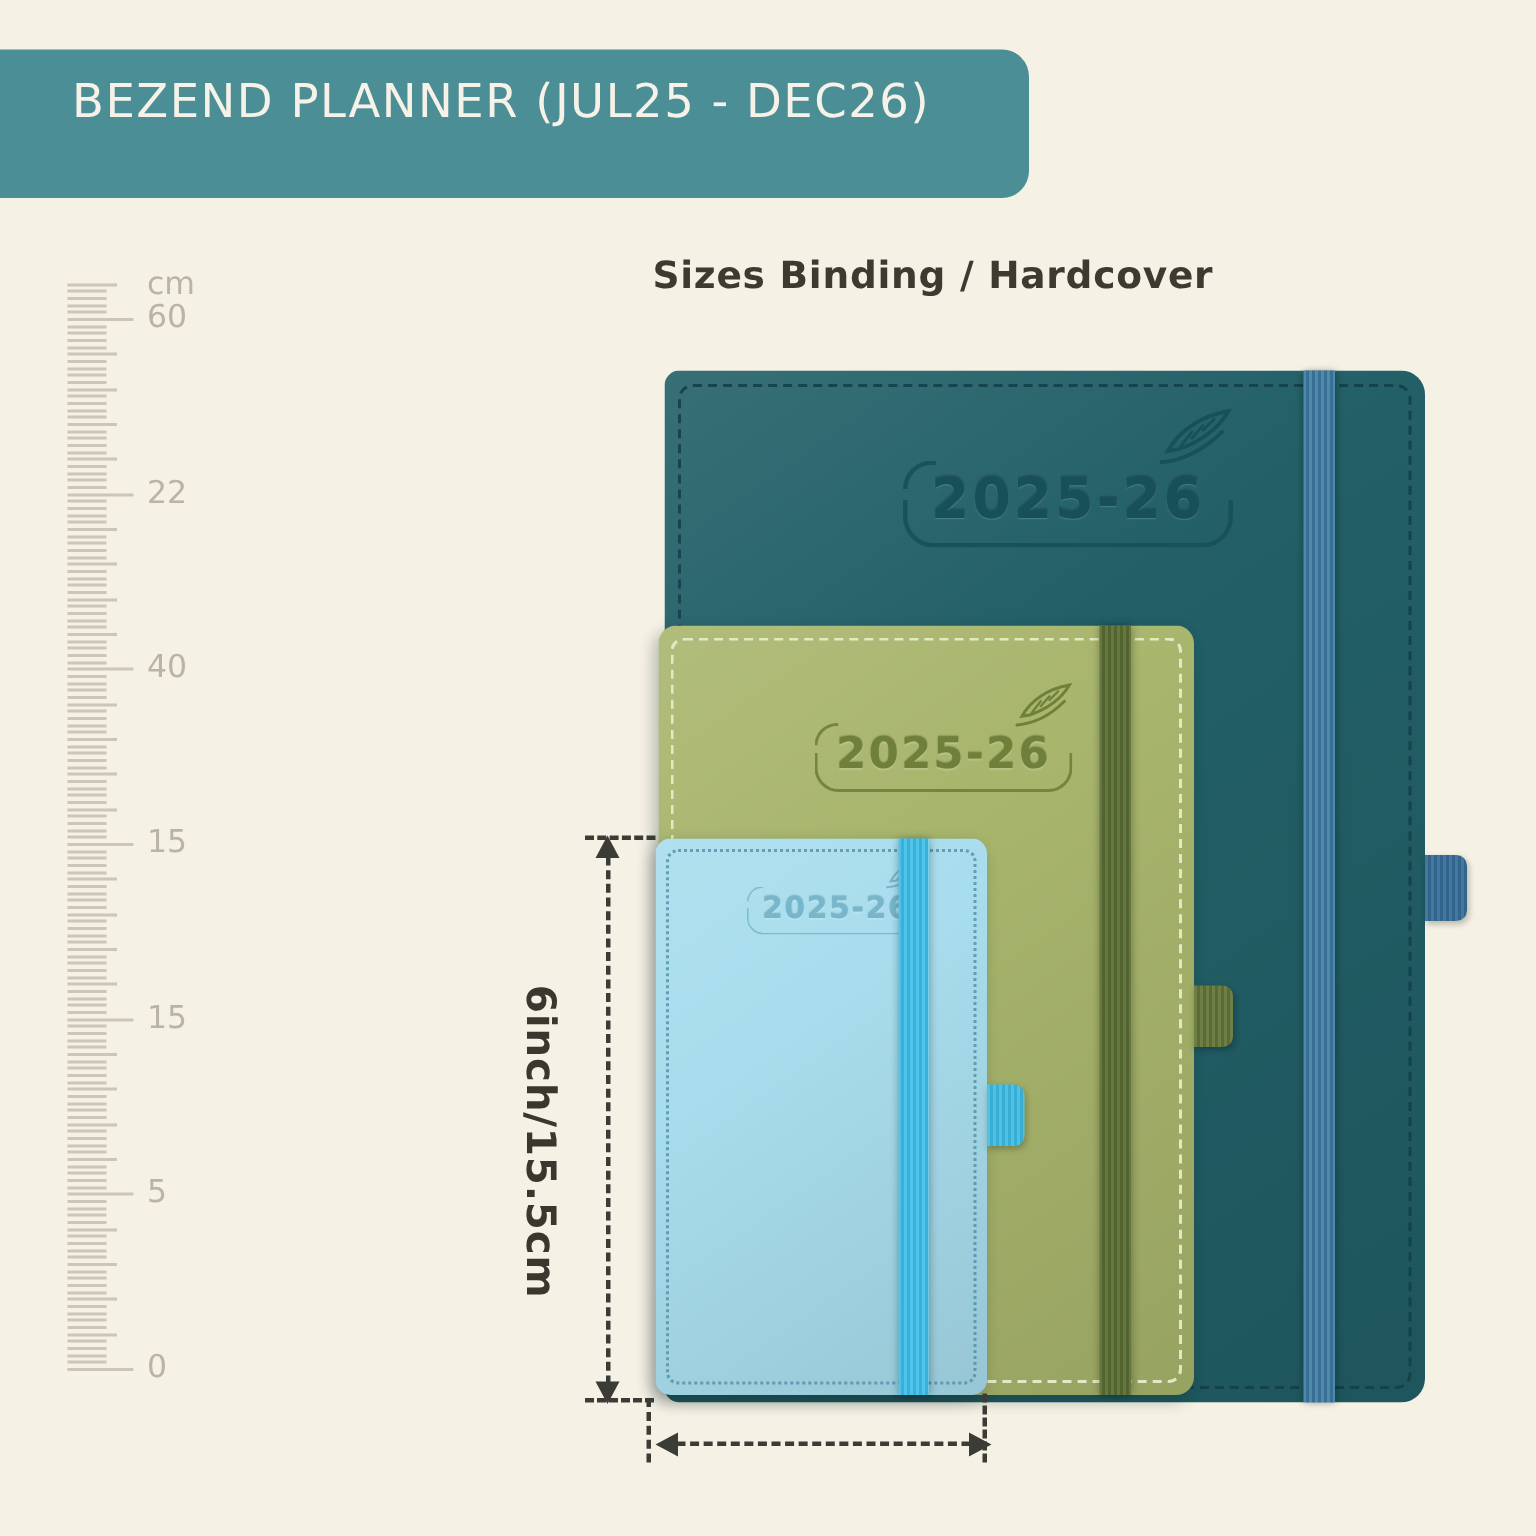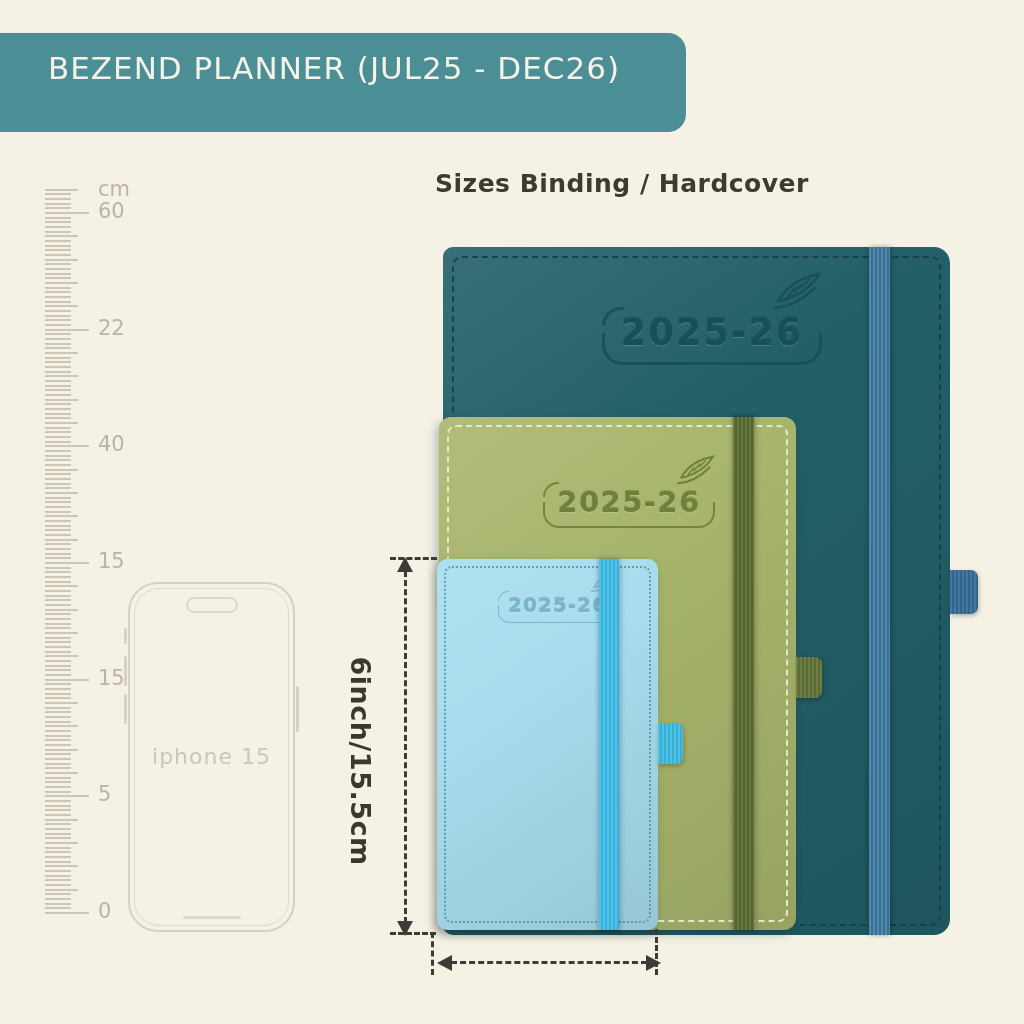--- a/index.html
+++ b/index.html
@@ -281,30 +281,20 @@
       <span class="rlabel" style="top: 899px;">0</span>
       <span class="rlabel" style="top: 782.35px;">5</span>
       <span class="rlabel" style="top: 665.7px;">15</span>
       <span class="rlabel" style="top: 549.05px;">15</span>
       <span class="rlabel" style="top: 432.4px;">40</span>
       <span class="rlabel" style="top: 315.75px;">22</span>
       <span class="rlabel" style="top: 199.1px;">60</span>
       <span class="rlabel" style="top: 176.77px;">cm</span>
     </div>
 
-  <div class="phone">
-    <div class="phone-screen"></div>
-    <div class="island"></div>
-    <div class="homebar"></div>
-    <div class="sbtn action"></div>
-    <div class="sbtn vol1"></div>
-    <div class="sbtn vol2"></div>
-    <div class="sbtn power"></div>
-    <div class="phone-label">iphone 15</div>
-  </div>
 
   <div class="planner planner-large" style="--cover: #225f67; --emboss: #18505a; --band1: #4f89ad; --band2: #3a6f94; --loop1: #4278a2; --loop2: #33648c; --stitch: #123f47;">
     <div class="stitch"></div>
     <div class="emboss">
       <span class="yr-wrap">
         <span class="arc"></span>
         <span class="yr">2025-26</span>
         <span class="brk"></span>
         <span class="feather">
           <svg viewBox="0 0 50 40" fill="none" stroke="currentColor" stroke-width="2.4" stroke-linecap="round">

